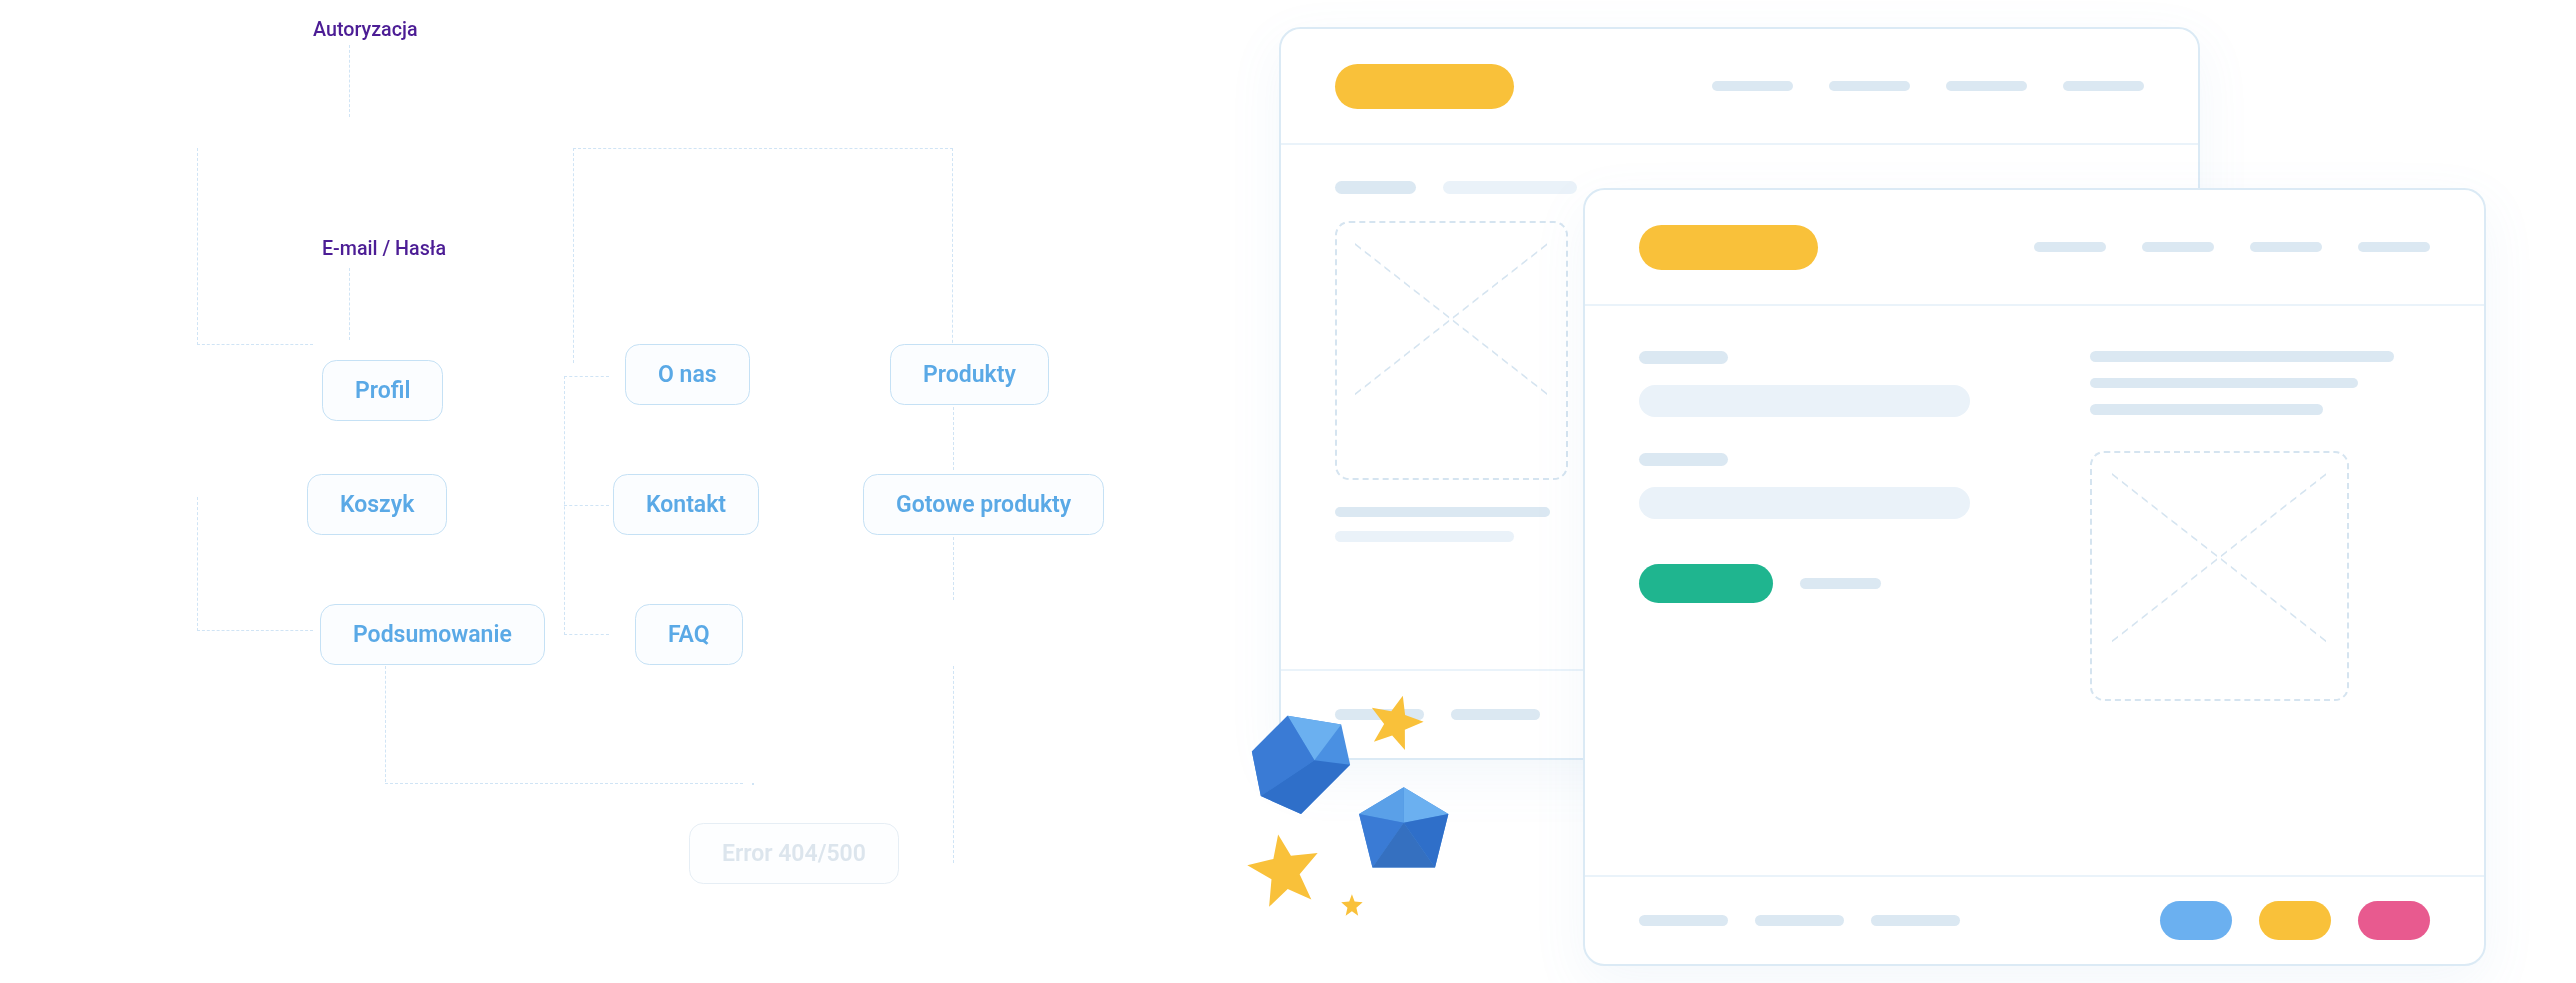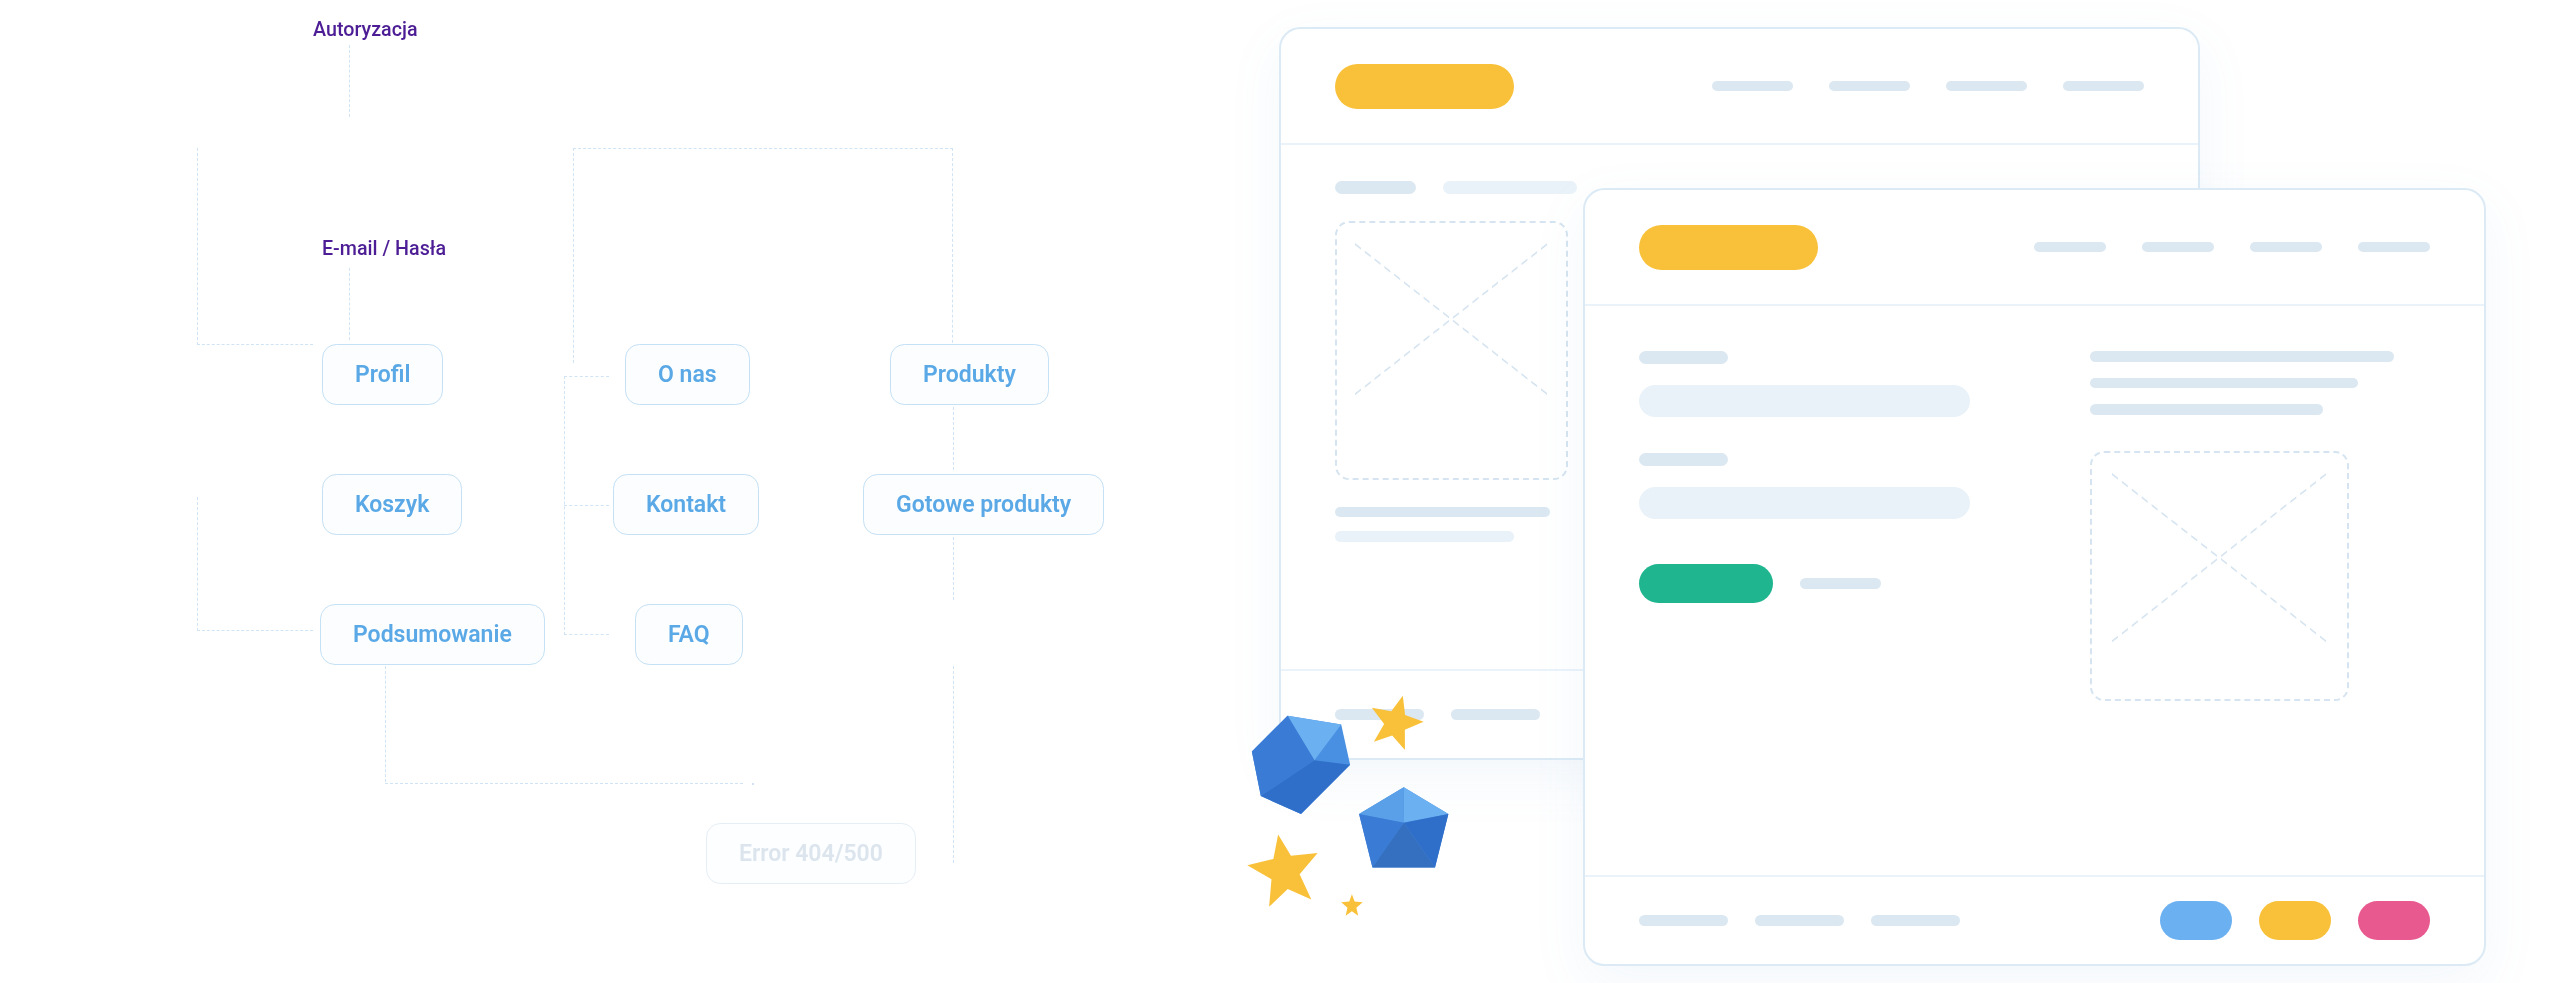--- a/index.html
+++ b/index.html
@@ -186,45 +186,45 @@
   <div class="connector" style="left:152px; top:27px; width:0; height:72px; border-right:none; border-bottom:none; border-top:none;"></div>
 
 
   <div class="connector" style="left:0; top:130px; width:116px; height:197px; border-right:none; border-top:none;"></div>
   <div class="connector" style="left:376px; top:130px; width:380px; height:215px; border-bottom:none;"></div>
 
   <div class="label" style="left:125px; top:219px;">E-mail / Hasła</div>
 
   <div class="connector" style="left:152px; top:250px; width:0; height:72px; border-right:none; border-bottom:none; border-top:none;"></div>
 
-  <div class="node" style="left:125px; top:326px;">Profil</div>
+  <div class="node" style="left:125px; top:342px;">Profil</div>
   <div class="node" style="left:428px; top:326px;">O nas</div>
   <div class="node" style="left:693px; top:326px;">Produkty</div>
 
   <div class="connector" style="left:0; top:479px; width:116px; height:134px; border-right:none; border-top:none;"></div>
 
   <div class="connector" style="left:367px; top:358px; width:45px; height:259px; border-right:none;"></div>
   <div class="connector" style="left:367px; top:487px; width:45px; height:0; border-left:none; border-right:none; border-top:none;"></div>
 
   <div class="connector" style="left:756px; top:389px; width:0; height:63px; border-right:none; border-bottom:none; border-top:none;"></div>
   <div class="connector" style="left:756px; top:519px; width:0; height:63px; border-right:none; border-bottom:none; border-top:none;"></div>
 
-  <div class="node" style="left:125px; top:456px;">Koszyk</div>
+  <div class="node" style="left:110px; top:456px;">Koszyk</div>
   <div class="node" style="left:416px; top:456px;">Kontakt</div>
   <div class="node" style="left:666px; top:456px;">Gotowe produkty</div>
 
   <div class="node" style="left:123px; top:586px;border-radius:15px;">Podsumowanie</div>
   <div class="node" style="left:438px; top:586px;">FAQ</div>
 
   <div class="connector" style="left:188px; top:648px; width:0; height:116px; border-right:none; border-bottom:none; border-top:none;"></div>
   <div class="connector" style="left:188px; top:765px; width:358px; height:0; border-left:none; border-right:none; border-top:none;"></div>
   <div class="connector" style="left:555px; top:765px; width:0; height:0;"></div>
   <div class="connector" style="left:756px; top:648px; width:0; height:197px; border-right:none; border-bottom:none; border-top:none;"></div>
 
-  <div class="node faded" style="left:492px; top:805px;margin-left:17px;">Error 404/500</div>
+  <div class="node faded" style="left:492px; top:805px;">Error 404/500</div>
 
 </div>
 
 <div class="mockups">
 
   <div class="window window-back">
     <div class="topbar">
       <div class="pill-yellow" style="width:179px; height:45px;"></div>
       <div style="flex:1"></div>
       <div class="bar-light" style="width:81px; height:10.7px;"></div>

